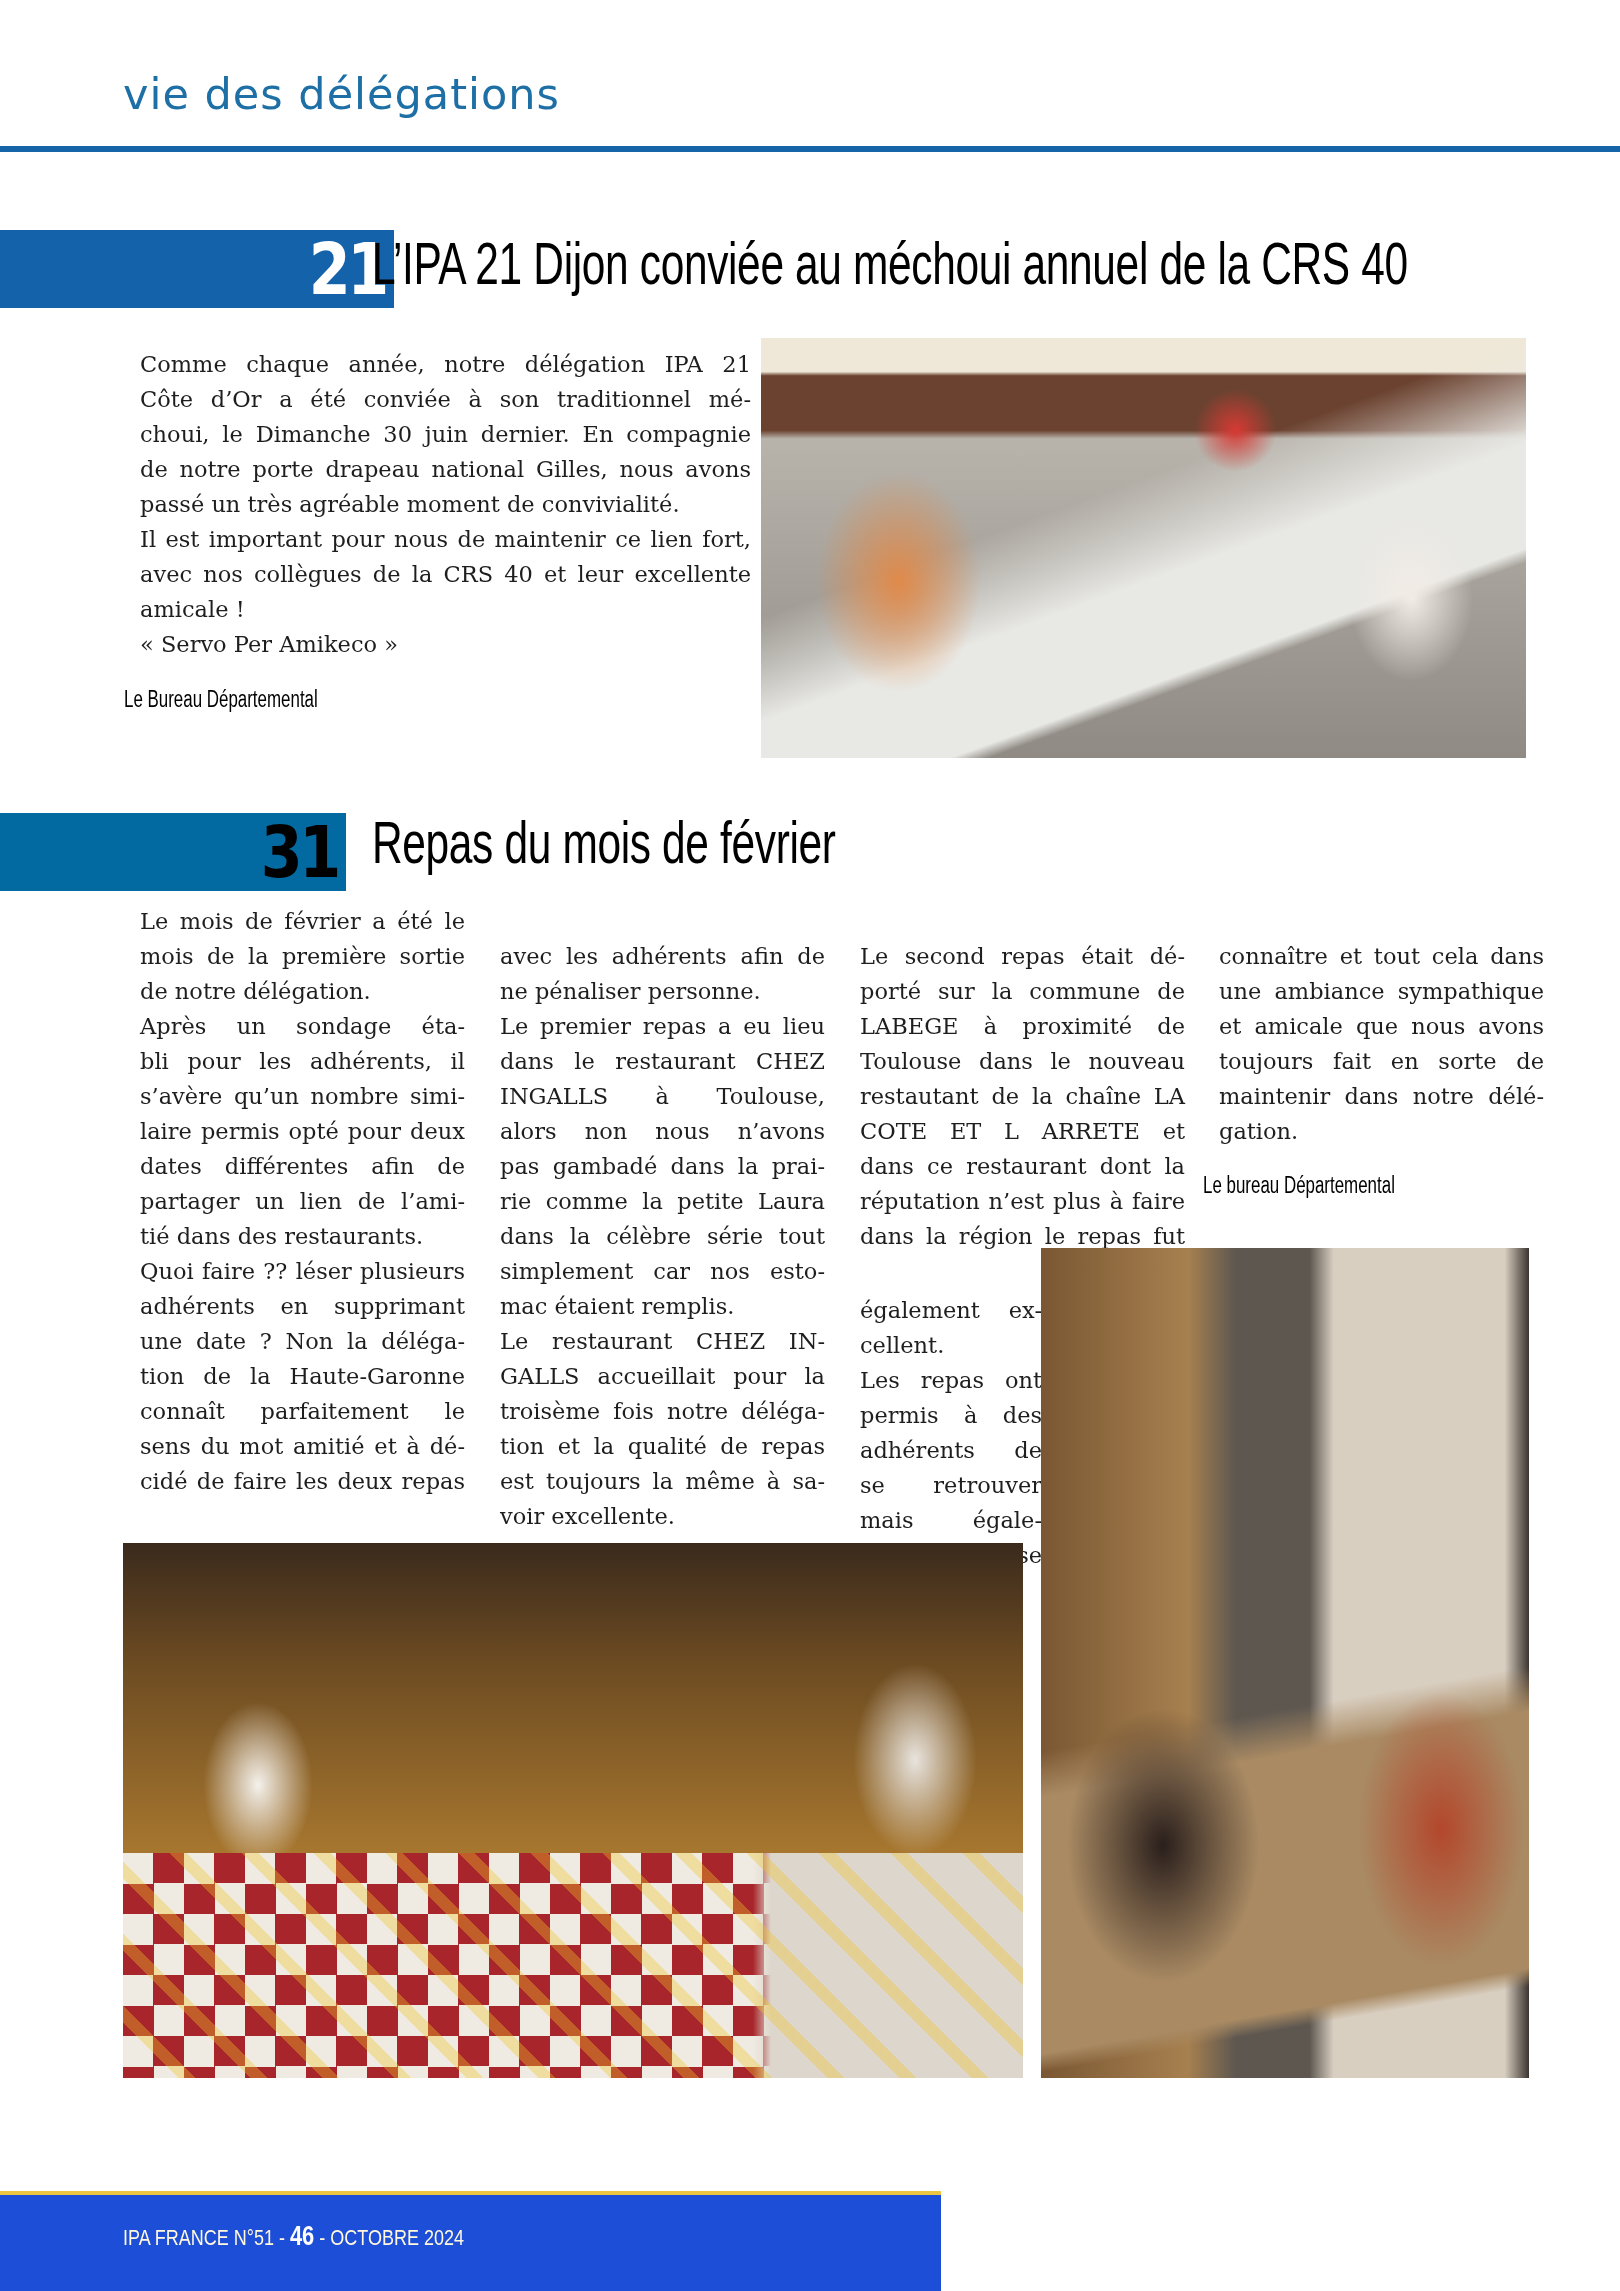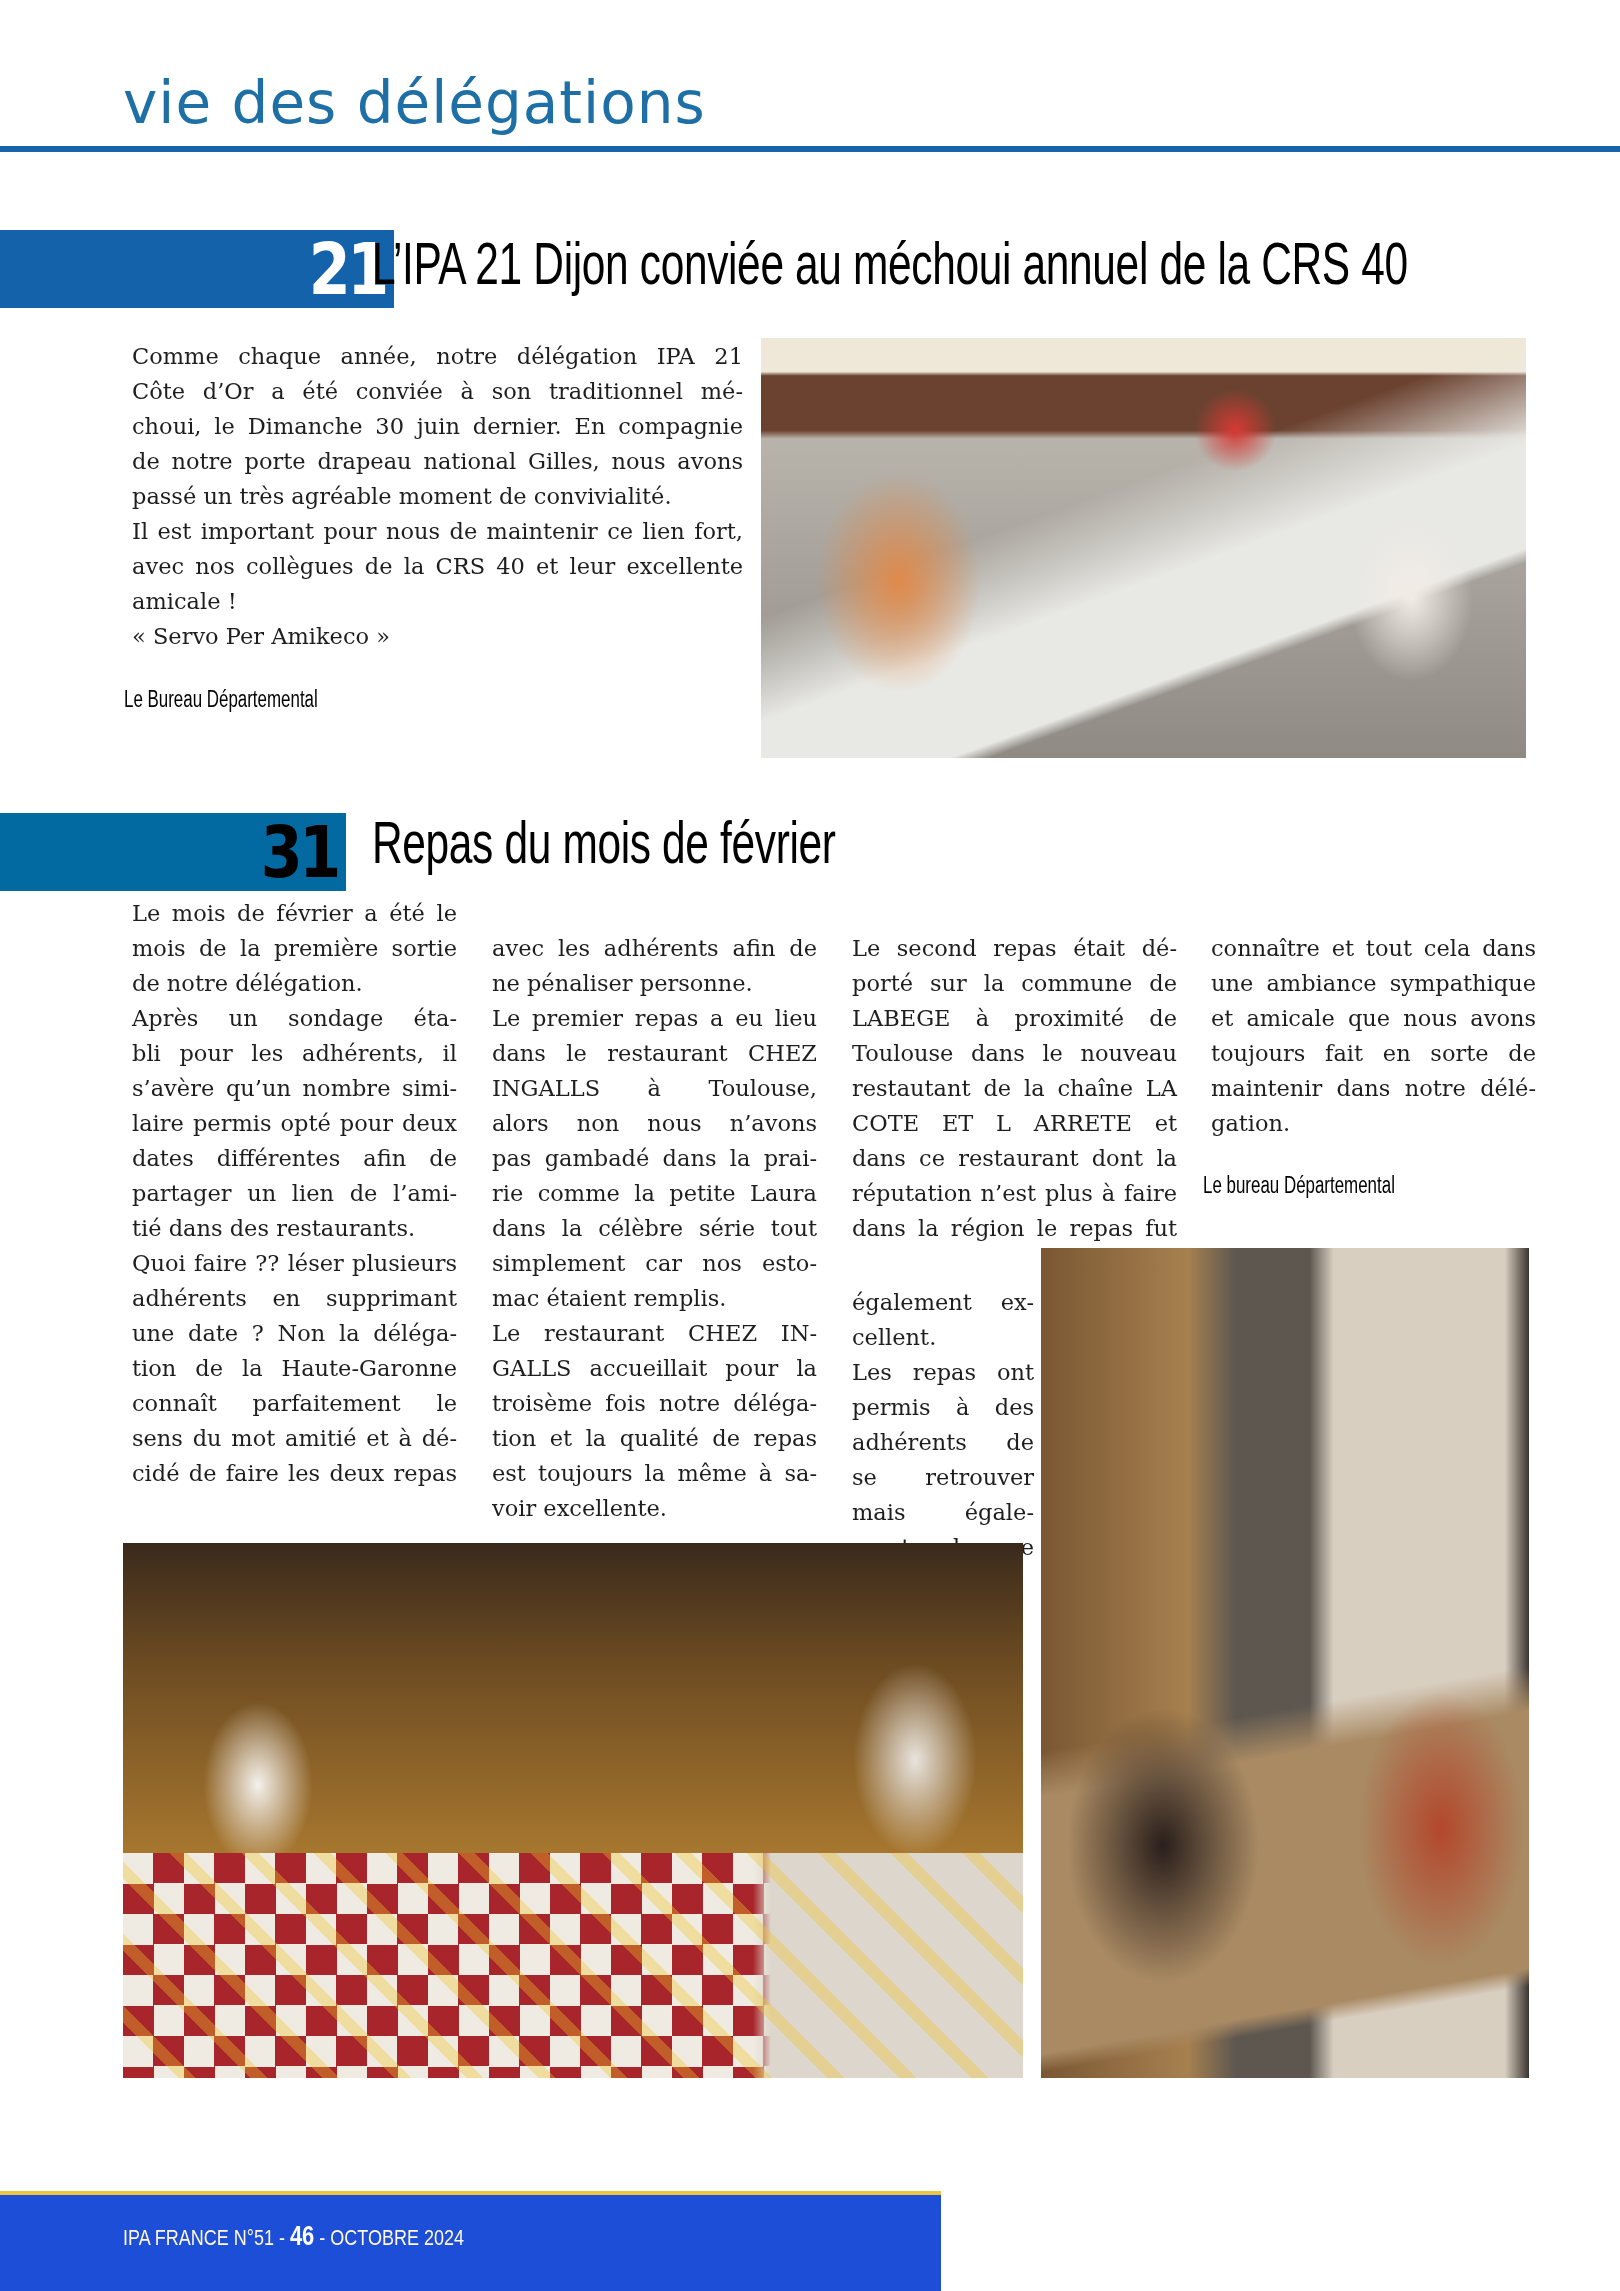--- a/index.html
+++ b/index.html
@@ -5,21 +5,21 @@
     html, body { margin:0; padding:0; }
     body {
       width:1620px; height:2292px; position:relative; overflow:hidden;
       background:#ffffff; font-family:"DejaVu Serif", serif; color:#1a1a1a;
     }
     .abs { position:absolute; }
 
     
     .section-label {
       left:123px; top:69px; font-family:"DejaVu Sans", sans-serif;
-      font-size:58px; font-weight:200; color:#1d6fa5; letter-spacing:1px;
+      font-size:43px; font-weight:200; color:#1d6fa5; letter-spacing:1px;
       font-weight:normal;
     }
     .header-rule { left:0; top:146px; width:1620px; height:5.9px; background:#1565a8; }
 
     
     .band { left:0; height:78px; width:346px; }
     .band-blue { background:#1463aa; top:230px;padding-left:48px; }
     .band-light { background:#0369a1; top:813px; }
     .band-num {
       position:absolute; right:7.8px; top:2px; font-family:"DejaVu Sans", sans-serif;
@@ -33,21 +33,21 @@
       font-family:"Liberation Sans", sans-serif; font-size:59px; color:#000;
       transform:scaleX(0.72); transform-origin:left center; white-space:nowrap;
       line-height:69px; letter-spacing:-0.5px;
     }
     .t21 { left:372px; top:230px; }
     .t31 { left:372px; top:809px; }
 
     
     .para {
       font-family:"DejaVu Serif", serif; font-size:22.5px; line-height:35px;
-      color:#1e1e1e; text-align:justify; margin:8px;
+      color:#1e1e1e; text-align:justify; margin:16px;
     }
     .p21 { left:124px; top:331px; width:611px; }
     .sig {
       font-family:"Liberation Sans", sans-serif; font-size:23.5px; color:#000;
       transform:scaleX(0.72); transform-origin:left center; white-space:nowrap;
     }
     .sig21 { left:124px; top:686px; }
     .sig31 { left:1203px; top:1172px; }
 
     .col { font-size:22.5px; line-height:35px; }

